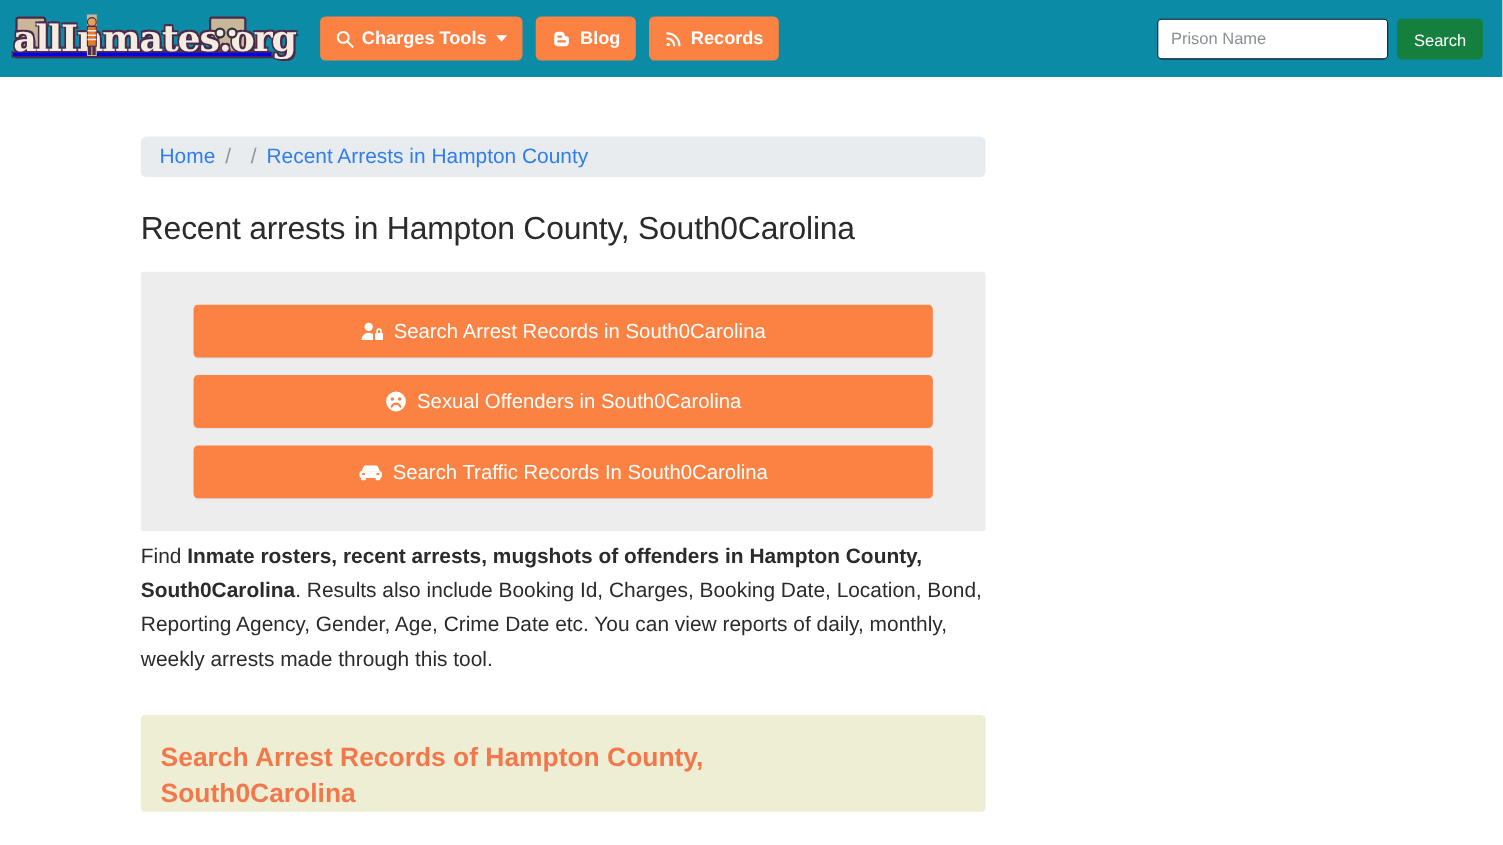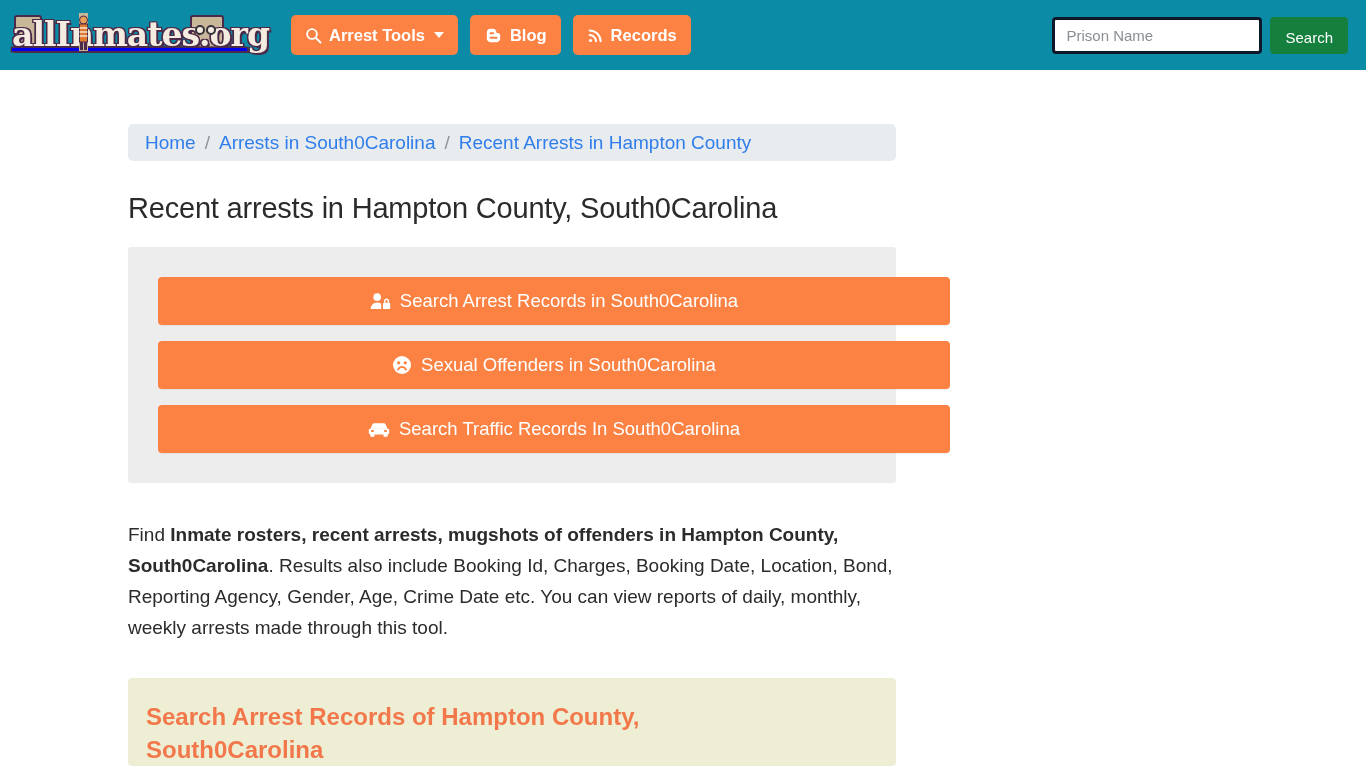--- a/index.html
+++ b/index.html
@@ -112,21 +112,21 @@
   .search-group {
     position: absolute;
     right: 18px;
     top: 17px;
     display: flex;
     align-items: stretch;
   }
   .search-input {
     width: 210px;
     height: 37px;
-    border: 3px solid #0f172a;
+    border: 1px solid #0f172a;
     border-radius: 4px;
     padding: 0 11px;
     font-family: "Liberation Sans", sans-serif;
     font-size: 15px;
     color: #495057;
     background: #ffffff;
     outline: none;
   }
   .search-input::placeholder { color: #8a8f94; }
   .search-btn {
@@ -178,36 +178,36 @@
     margin-top: 22px;
     background: #ededed;
     border-radius: 3px;
     padding: 30px 30px;
   }
   .cta-btn {
     display: flex;
     align-items: center;
     justify-content: center;
     gap: 9px;
-    width: 792px;
+    width: 672px;
     height: 48px;
     margin: 0 auto 16px auto;
     background: #fb8243;
     color: #ffffff;
     border: none;
     border-radius: 4px;
     font-family: "Liberation Sans", sans-serif;
     font-size: 18.5px;
     cursor: pointer;
     box-shadow: 0 1px 0 rgba(0,0,0,0.05);
   }
   .cta-btn:last-child { margin-bottom: 0; }
 
   p.lede {
-    margin: 36px 0 0 0;
+    margin: 8px 0 0 0;
     font-size: 19px;
     line-height: 31px;
     color: #2b2b2b;
   }
   p.lede b { font-weight: bold; }
 
   .yellow-box {
     margin-top: 35px;
     background: #eeeed5;
     border-radius: 4px;
@@ -250,21 +250,21 @@
     </span>
   </a>
 
   <button class="nav-btn">
     <span class="nav-icon">
       <svg width="17" height="17" viewBox="0 0 16 16" fill="none" stroke="#fff" stroke-width="1.8">
         <circle cx="6.6" cy="6.6" r="4.6"></circle>
           <line x1="10.2" y1="10.2" x2="14.6" y2="14.6" stroke-linecap="round"></line>
       </svg>
     </span>
-    <span>Arrest Tools</span>
+    <span>Charges Tools</span>
     <span class="caret"></span>
   </button>
 
   <button class="nav-btn">
     <span class="nav-icon">
       <svg width="19" height="19" viewBox="0 0 20 20">
         <path d="M3 6.5C3 4.6 4.6 3 6.5 3h3.2C11.5 3 13 4.5 13 6.3c0 .6.5 1.1 1.1 1.1h.6c1.3 0 2.3 1 2.3 2.3v3.8c0 2-1.6 3.5-3.5 3.5H6.5C4.6 17 3 15.4 3 13.5z" fill="#fff"></path>
         <rect x="5.8" y="6.6" width="5" height="2.1" rx="1.05" fill="#fb8243"></rect>
         <rect x="5.8" y="11.2" width="8.5" height="2.1" rx="1.05" fill="#fb8243"></rect>
       </svg>
@@ -289,21 +289,20 @@
     <button class="search-btn">Search</button>
   </div>
 </div>
 
 <div class="page">
   <div class="col">
 
     <nav class="breadcrumb">
       <a href="#">Home</a>
       <span class="sep">/</span>
-      <a href="#">Arrests in South0Carolina</a>
       <span class="sep">/</span>
       <a href="#">Recent Arrests in Hampton County</a>
     </nav>
 
     <h1 class="page-title">Recent arrests in Hampton County, South0Carolina</h1>
 
     <div class="cta-panel">
 
       <button class="cta-btn">
         <span class="nav-icon">

